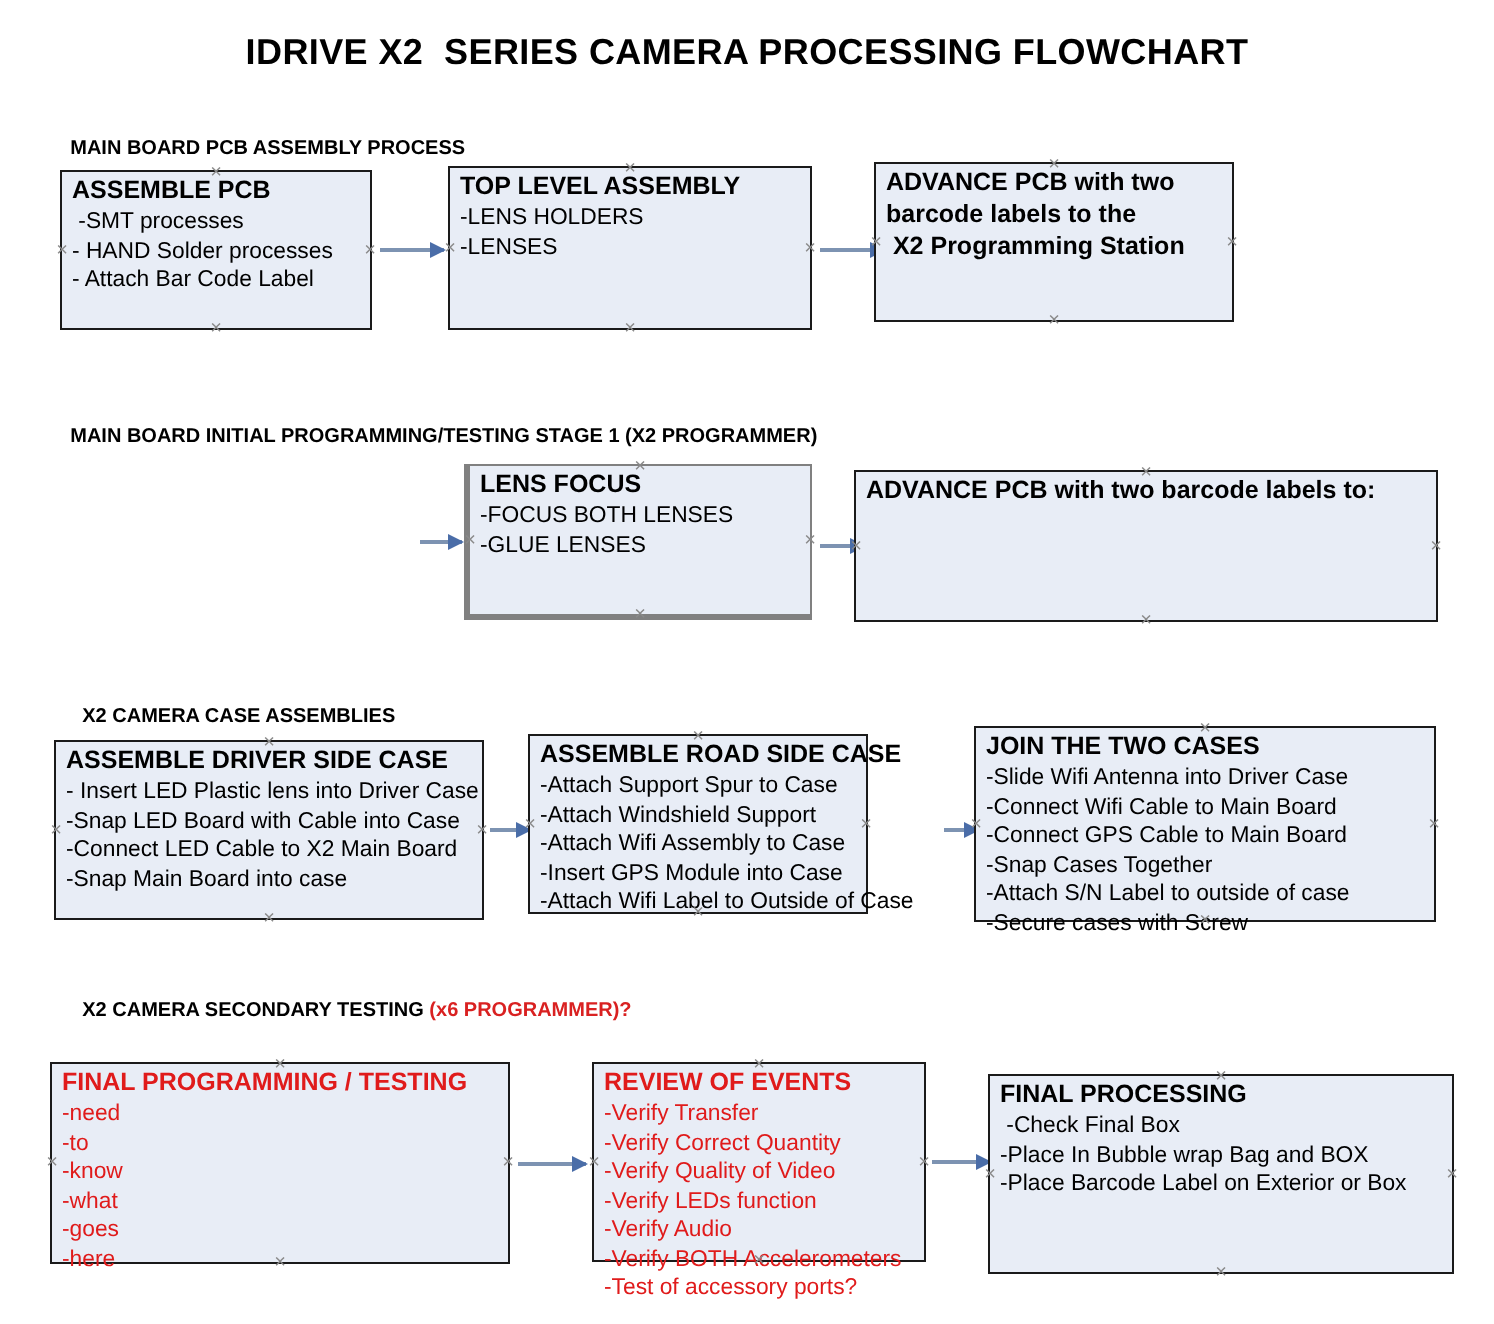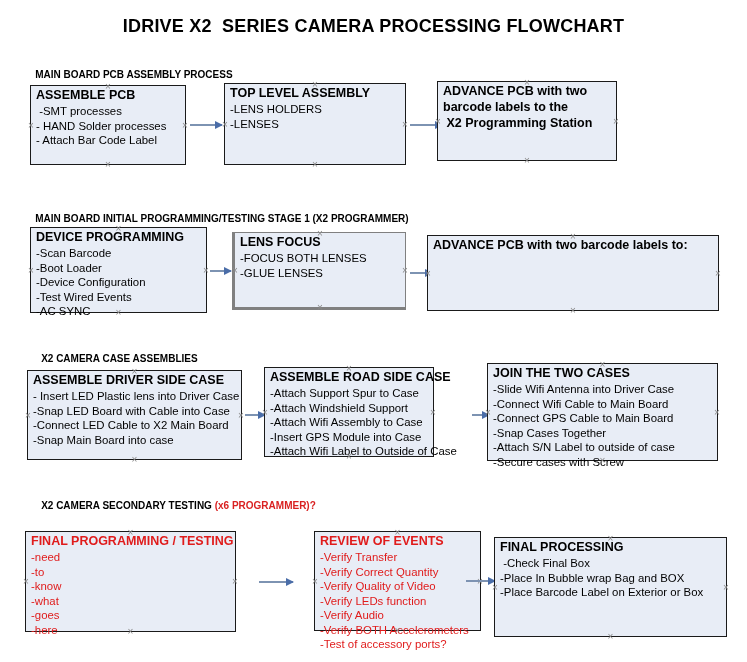--- a/index.html
+++ b/index.html
@@ -172,34 +172,20 @@
     <span class="cp" style="left:50%; top:0;"></span>
     <span class="cp" style="left:50%; top:100%;"></span>
     <span class="cp" style="left:0; top:50%;"></span>
     <span class="cp" style="left:100%; top:50%;"></span>
   </div>
 
   <div class="section-head" style="left:24px; top:202px;">
     <span>MAIN BOARD INITIAL PROGRAMMING/TESTING STAGE 1 (X2 PROGRAMMER)</span><span class="accent"></span>
   </div>
 
-  <div class="box" style="left:30px; top:227px; width:177px; height:86px;">
-    <div class="box-inner">
-      <div class="box-title">DEVICE PROGRAMMING</div>
-      <div class="box-line">-Scan Barcode</div>
-      <div class="box-line">-Boot Loader</div>
-      <div class="box-line">-Device Configuration</div>
-      <div class="box-line">-Test Wired Events</div>
-      <div class="box-line">-AC SYNC</div>
-    </div>
-    <span class="cp" style="left:50%; top:0;"></span>
-    <span class="cp" style="left:50%; top:100%;"></span>
-    <span class="cp" style="left:0; top:50%;"></span>
-    <span class="cp" style="left:100%; top:50%;"></span>
-  </div>
 
   <div class="arrow" style="left:210px; top:270px; width:21px;"></div>
 
   <div class="box shadow-gray" style="left:232px; top:232px; width:174px; height:78px;">
     <div class="box-inner">
       <div class="box-title">LENS FOCUS</div>
       <div class="box-line">-FOCUS BOTH LENSES</div>
       <div class="box-line">-GLUE LENSES</div>
     </div>
     <span class="cp" style="left:50%; top:0;"></span>
@@ -270,39 +256,39 @@
     <span class="cp" style="left:50%; top:0;"></span>
     <span class="cp" style="left:50%; top:100%;"></span>
     <span class="cp" style="left:0; top:50%;"></span>
     <span class="cp" style="left:100%; top:50%;"></span>
   </div>
 
   <div class="section-head" style="left:30px; top:489px;">
     <span>X2 CAMERA SECONDARY TESTING </span><span class="accent">(x6 PROGRAMMER)?</span>
   </div>
 
-  <div class="box red" style="left:25px; top:531px; width:211px; height:101px;">
+  <div class="box red" style="left:25px; top:531px; width:230px; height:101px;">
     <div class="box-inner">
       <div class="box-title">FINAL PROGRAMMING / TESTING</div>
       <div class="box-line">-need</div>
       <div class="box-line">-to</div>
       <div class="box-line">-know</div>
       <div class="box-line">-what</div>
       <div class="box-line">-goes</div>
       <div class="box-line">-here</div>
     </div>
     <span class="cp" style="left:50%; top:0;"></span>
     <span class="cp" style="left:50%; top:100%;"></span>
     <span class="cp" style="left:0; top:50%;"></span>
     <span class="cp" style="left:100%; top:50%;"></span>
   </div>
 
   <div class="arrow" style="left:259px; top:581px; width:34px;"></div>
 
-  <div class="box red" style="left:314px; top:531px; width:167px; height:100px;">
+  <div class="box red" style="left:296px; top:531px; width:167px; height:100px;">
     <div class="box-inner">
       <div class="box-title">REVIEW OF EVENTS</div>
       <div class="box-line">-Verify Transfer</div>
       <div class="box-line">-Verify Correct Quantity</div>
       <div class="box-line">-Verify Quality of Video</div>
       <div class="box-line">-Verify LEDs function</div>
       <div class="box-line">-Verify Audio</div>
       <div class="box-line">-Verify BOTH Accelerometers</div>
       <div class="box-line overflow">-Test of accessory ports?</div>
     </div>

